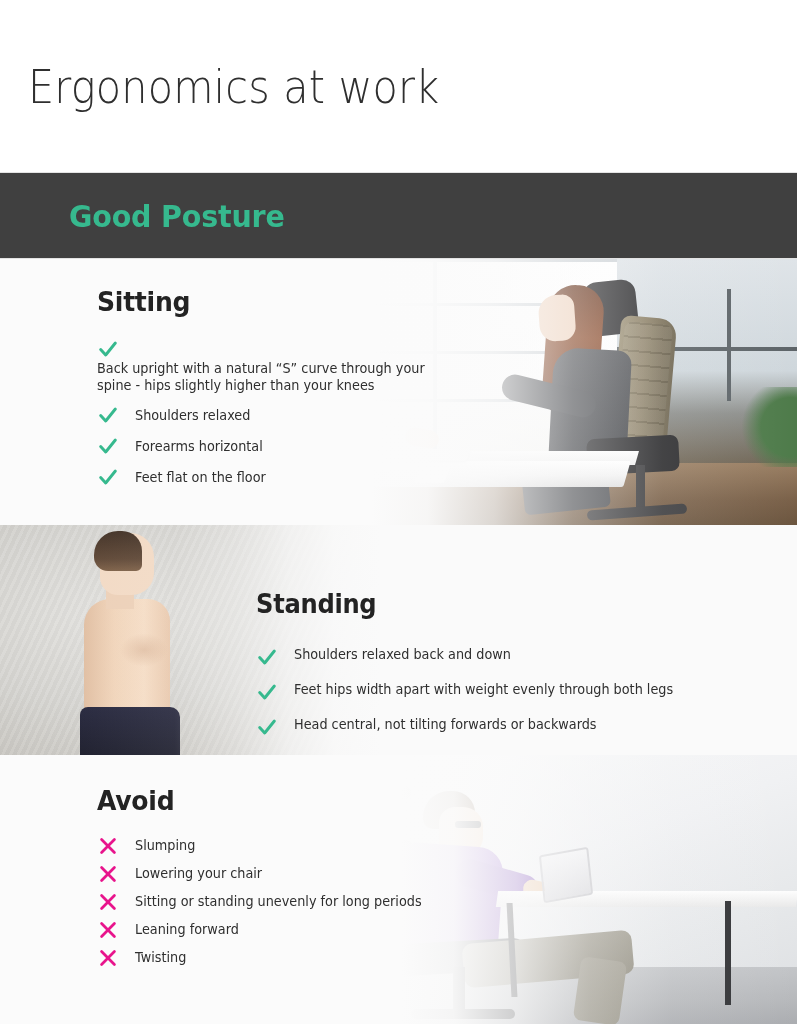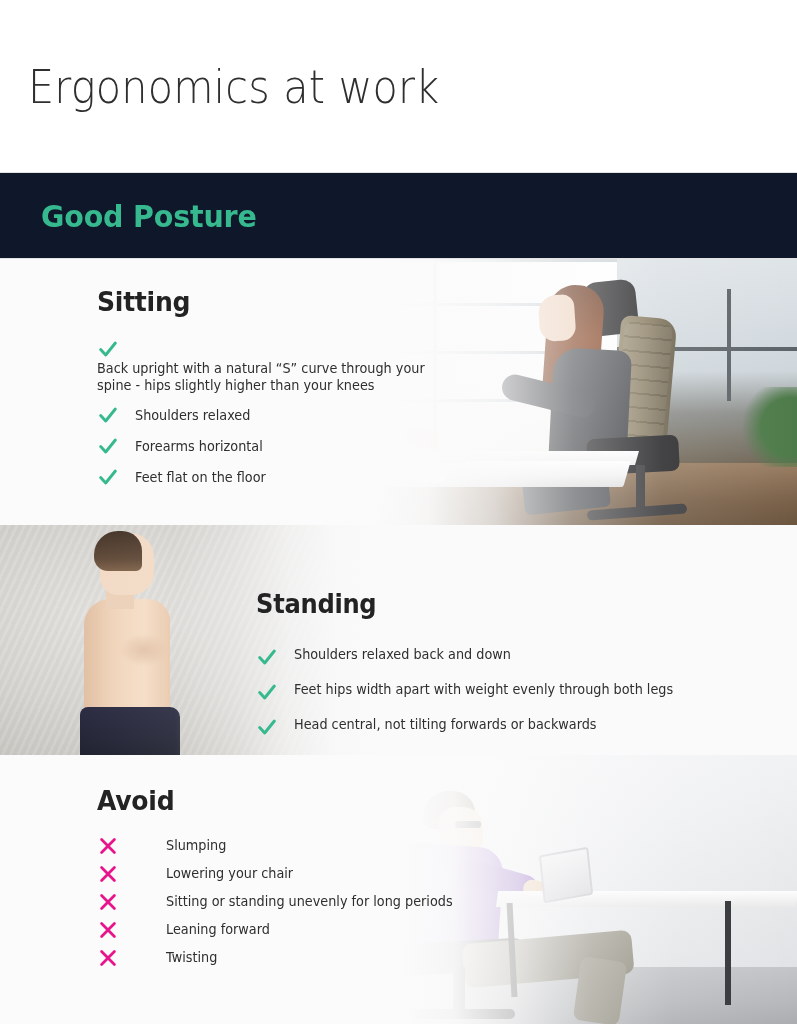--- a/index.html
+++ b/index.html
@@ -38,25 +38,25 @@
 
   .hr {
     height: 1px;
     width: 100%;
     background: #e3e3e3;
   }
 
   
   .band-good {
     height: 85px;
-    background: #0f172a;
+    background: #404040;
     display: flex;
     align-items: center;
     box-sizing: border-box;
-    padding-left: 41px;
+    padding-left: 69px;
   }
   .band-good-title {
     font-family: "DejaVu Sans", sans-serif;
     font-size: 31px;
     font-weight: 600;
     color: #36b98e;
     letter-spacing: -0.2px;
     transform: scaleX(0.92);
     transform-origin: left center;
   }
@@ -325,21 +325,21 @@
   .standing-text ul.checklist li { margin-bottom: 13px; }
   .standing-text .item-text { font-size: 13.5px; }
 
   
   .avoid-text {
     position: absolute;
     left: 97px; top: 30px; width: 400px;
     z-index: 3;
   }
   .avoid-text .sec-title { font-size: 27px; margin-bottom: 21px; }
-  .avoid-text ul.checklist li { margin-bottom: 8px; gap: 31px; }
+  .avoid-text ul.checklist li { margin-bottom: 8px; }
   .avoid-text .tick { margin-top: -2px; }
   .avoid-text .item-text { font-size: 13.5px; }
 
   .photo-avoid {
     position: absolute;
     right: 0; top: 0; width: 520px; height: 270px;
     z-index: 1;
   }
   .av-wall {
     position: absolute; inset: 0;

